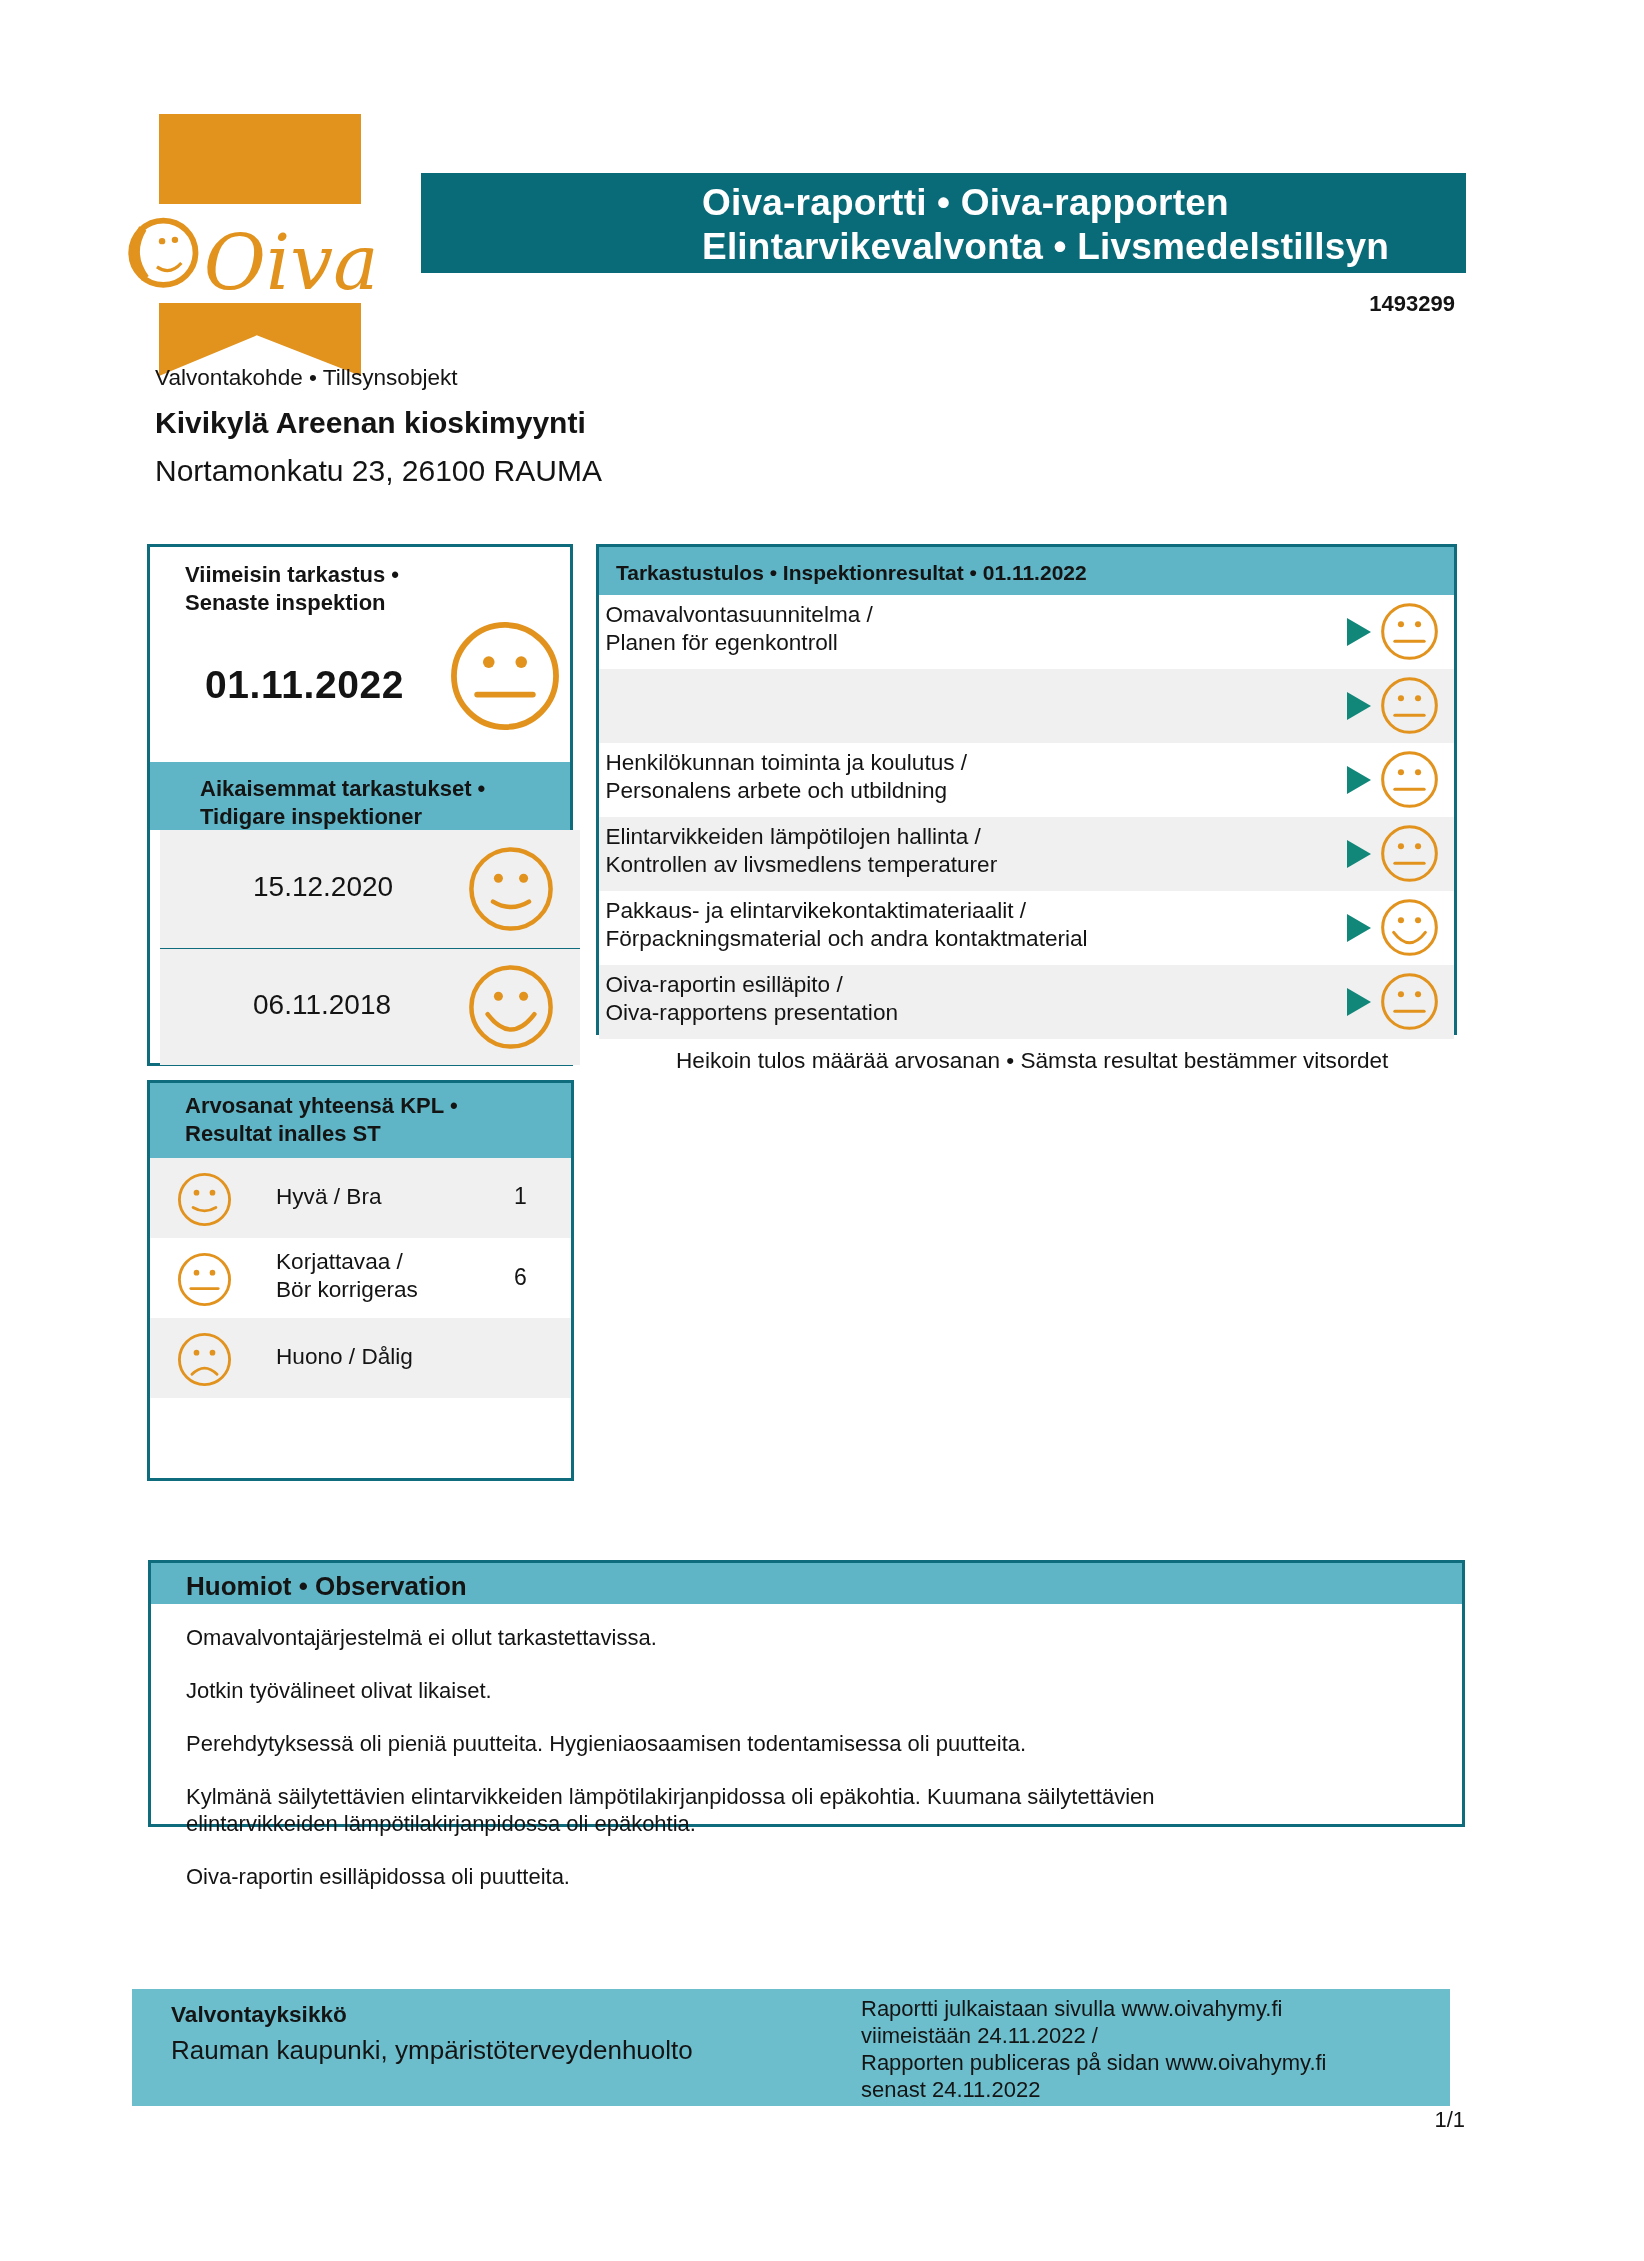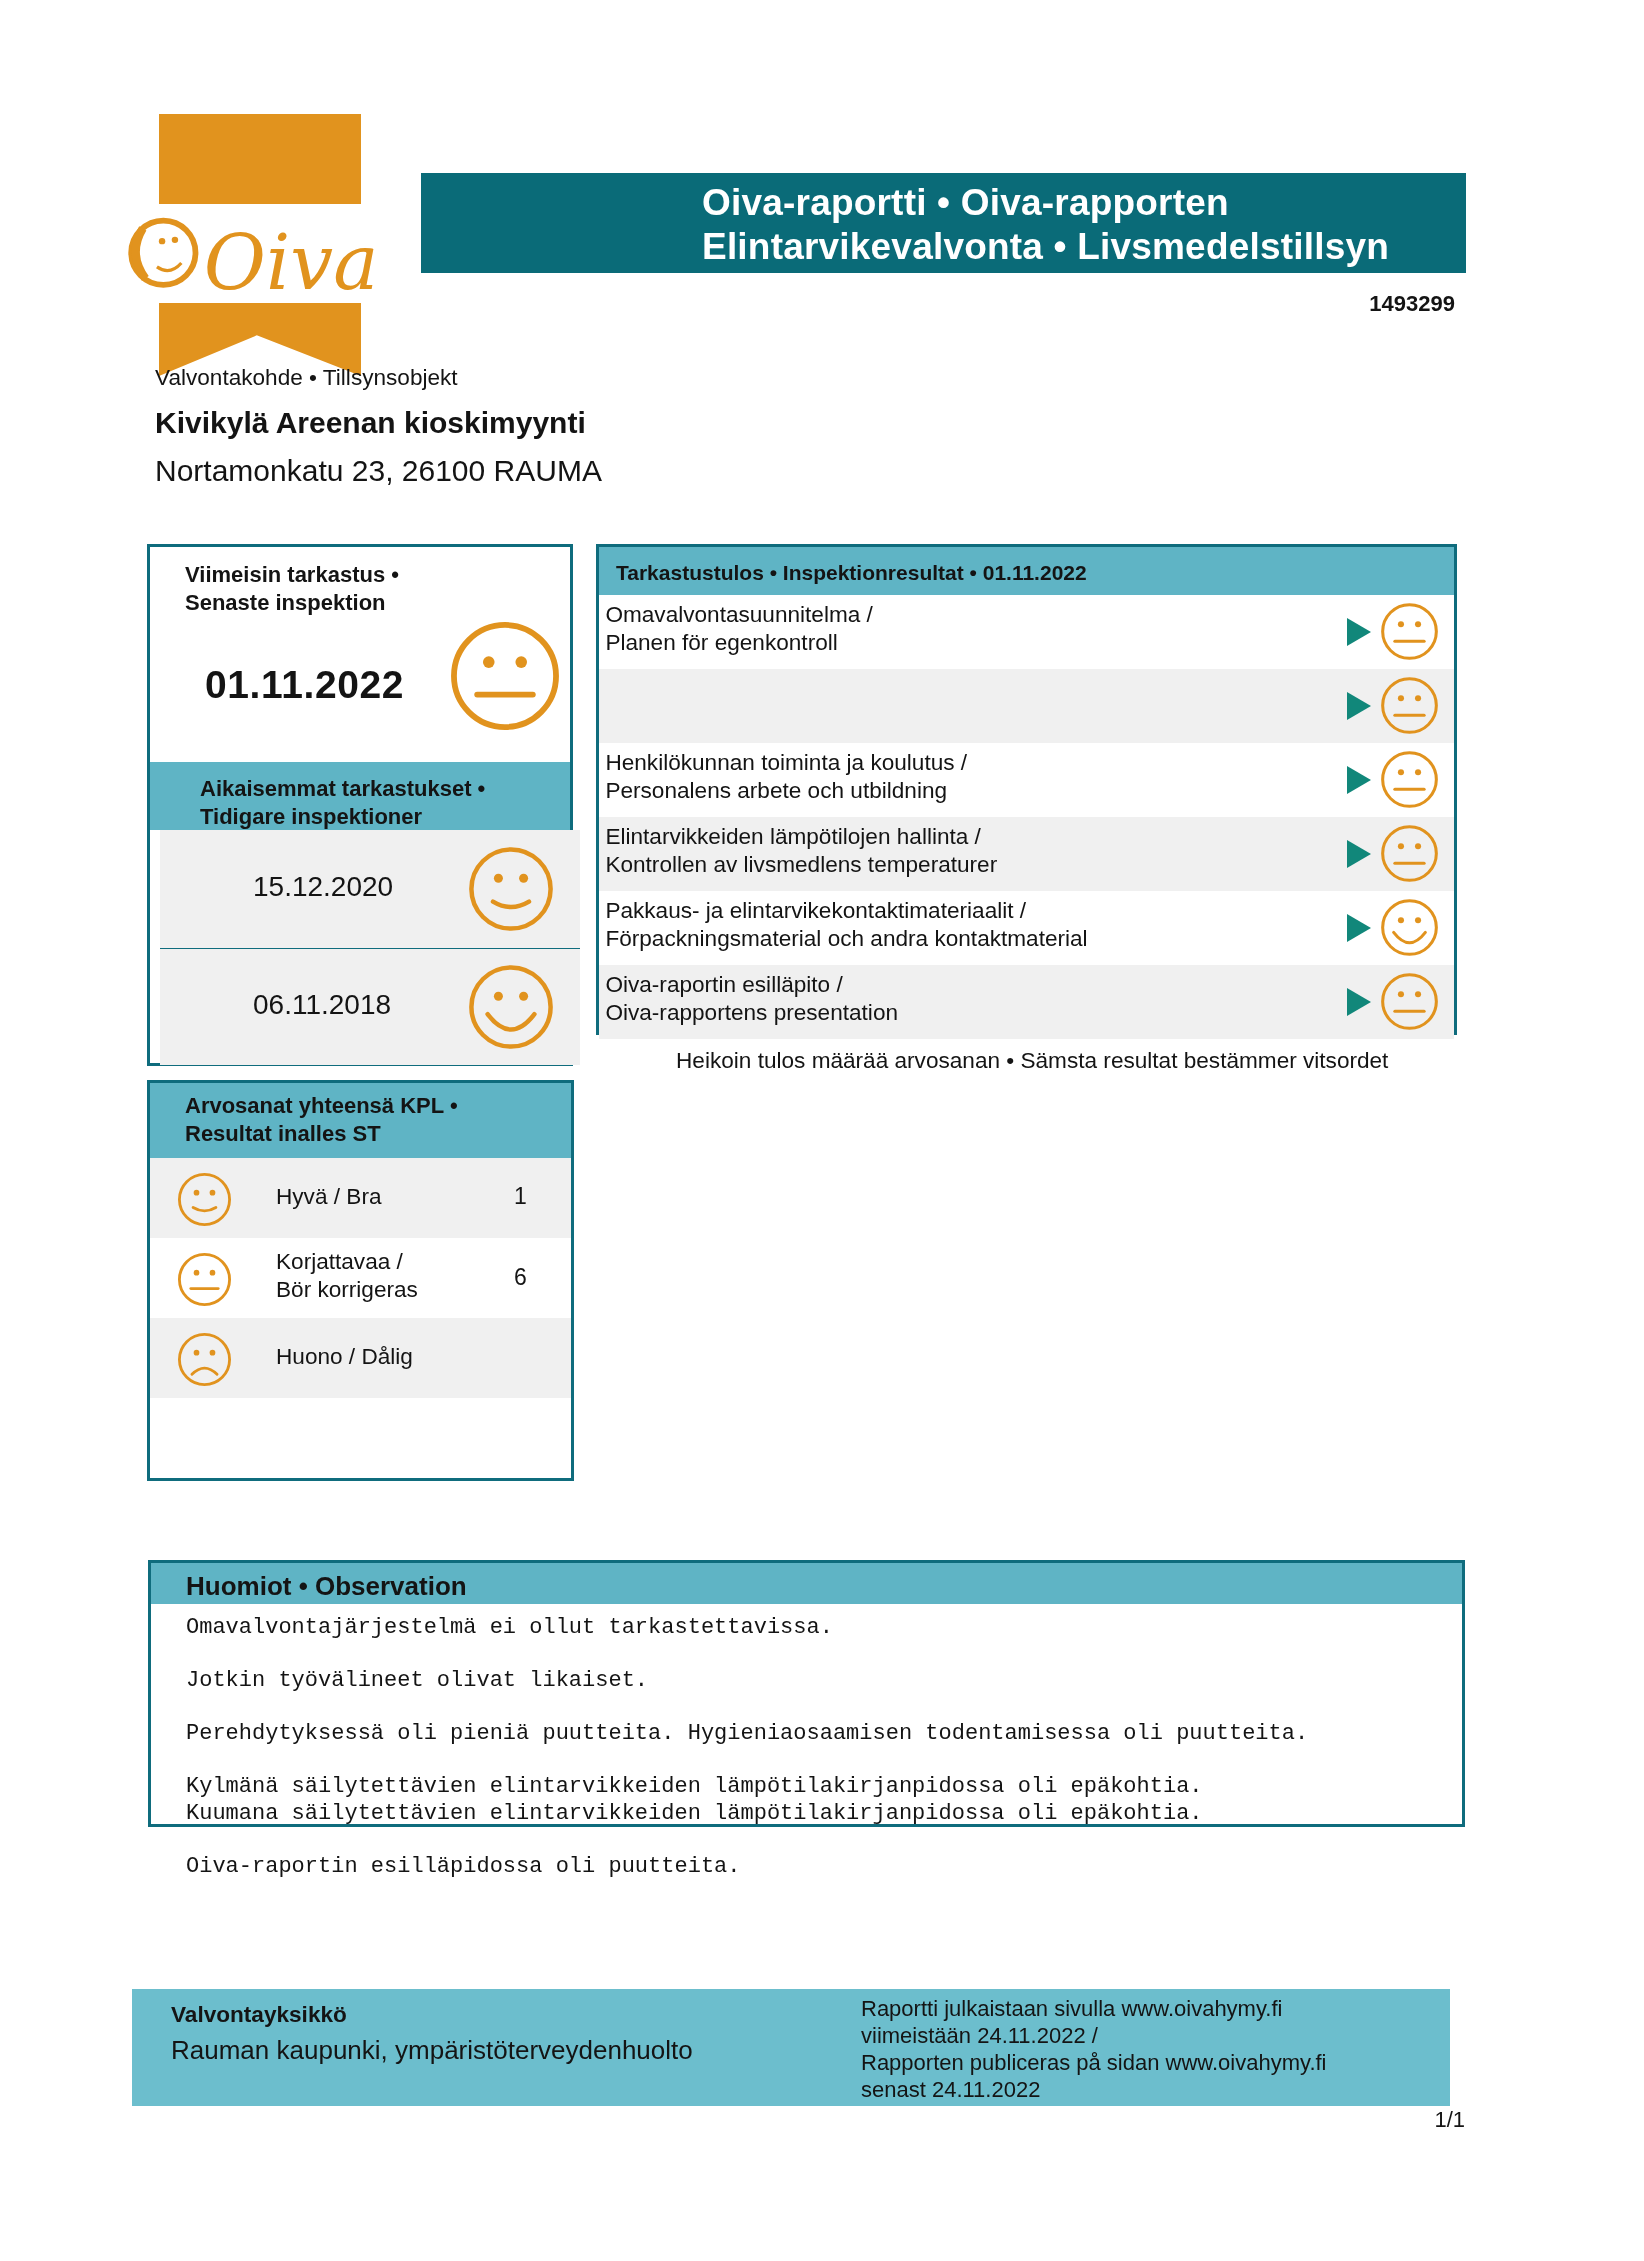--- a/index.html
+++ b/index.html
@@ -58,21 +58,21 @@
   #grades-box { left:147px; top:1080px; width:427px; height:401px; }
   #grades-box .g-head { height:75px; padding:9px 0 0 35px; font-size:22px; line-height:28px; }
   .g-row { position:relative; height:80px; }
   .g-row .icon { position:absolute; left:26px; top:13px; width:57px; height:57px; }
   .g-row .label { position:absolute; left:126px; font-size:22.6px; line-height:28px; }
   .g-row .count { position:absolute; left:364px; font-size:23px; }
 
   
   #obs-box { left:148px; top:1560px; width:1317px; height:267px; }
   #obs-box .o-head { height:41px; padding:8.4px 0 0 35px; font-size:26px; }
-  #obs-box .o-body { padding:10px 0 0 35px;font-family:Liberation Mono, monospace; }
+  #obs-box .o-body { padding:20px 0 0 35px; }
   #obs-box .o-item { font-size:22px; line-height:27px; margin-bottom:26px; }
 
   
   #footer-band { left:132px; top:1989px; width:1318px; height:117px; background:#6cbecd; }
   #unit-label { left:39px; top:13px; font-size:22.6px; font-weight:bold; position:absolute; }
   #unit-name { left:39px; top:46px; font-size:26px; position:absolute; }
   #publish-text { left:729px; top:6.4px; font-size:22px; line-height:27px; position:absolute; }
   #page-num { right:179px; top:2107px; font-size:22px; }
 </style>
 </head>

